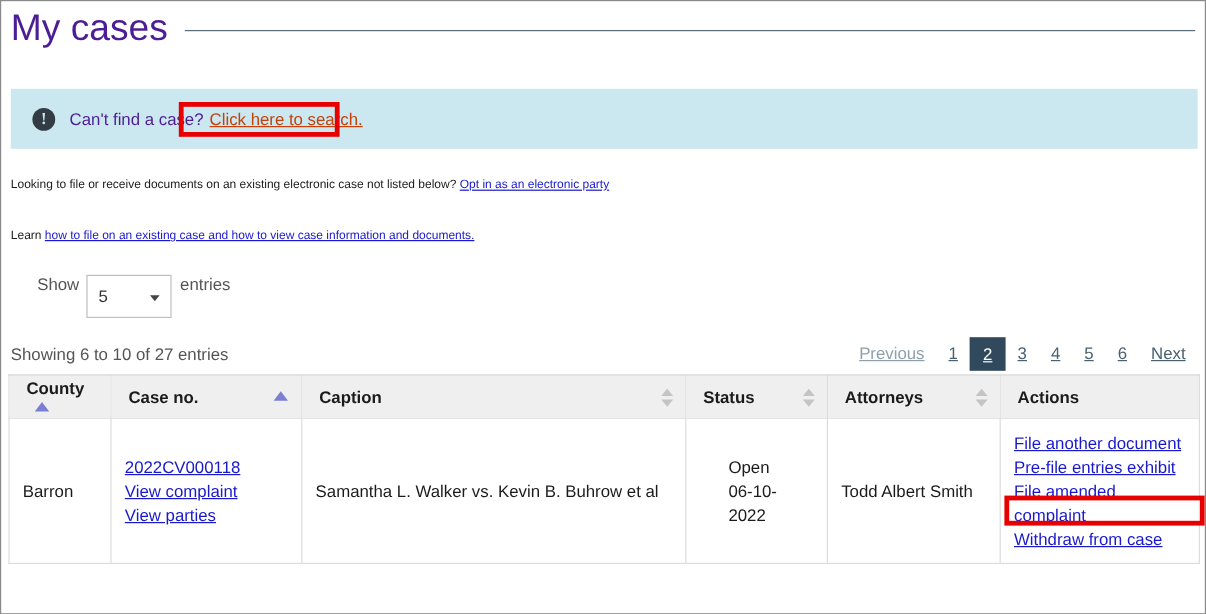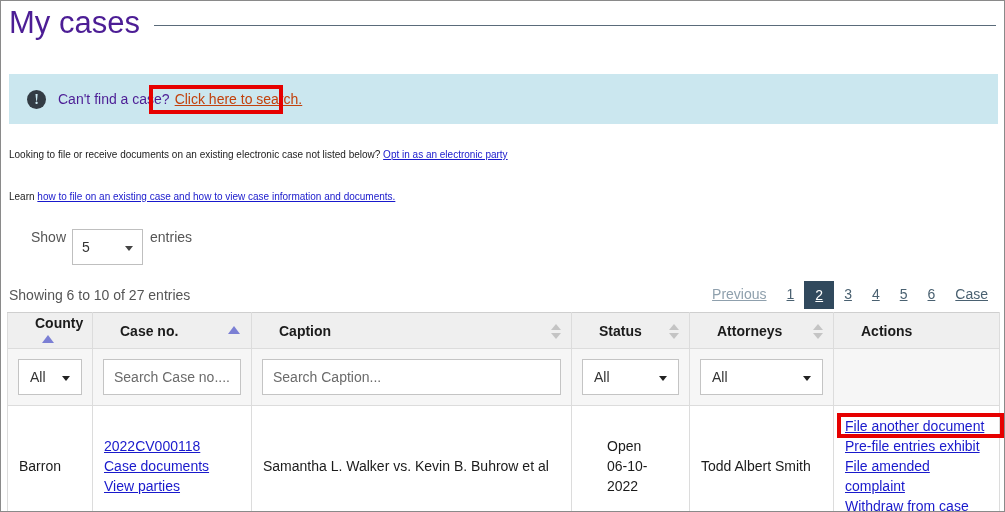--- a/index.html
+++ b/index.html
@@ -187,21 +187,21 @@
     border: 1px solid #dcdcdc;
     padding: 0;
     vertical-align: middle;
   }
   .tbl thead tr.hdr th {
     background: #efefef;
     height: 36px;
     text-align: left;
     font-weight: bold;
     color: #1b1b1b;
-    padding: 0 27px;
+    padding: 0 14px;
     position: relative;
     border-top: 1px solid #cfcfcf;
     border-bottom: 1px solid #dcdcdc;
     cursor: pointer;
   }
   .sort-asc {
     display: inline-block;
     width: 0; height: 0;
     border-left: 6px solid transparent;
     border-right: 6px solid transparent;
@@ -318,21 +318,21 @@
   <div class="showing-info">Showing 6 to 10 of 27 entries</div>
 
   <div class="pagination">
     <span class="pg disabled">Previous</span>
     <span class="pg">1</span>
     <span class="pg active">2</span>
     <span class="pg">3</span>
     <span class="pg">4</span>
     <span class="pg">5</span>
     <span class="pg">6</span>
-    <span class="pg">Case</span>
+    <span class="pg">Next</span>
   </div>
 
   <table class="tbl">
     <colgroup>
       <col style="width:85px">
       <col style="width:159px">
       <col style="width:320px">
       <col style="width:118px">
       <col style="width:144px">
       <col style="width:166px">
@@ -365,54 +365,27 @@
           <span>Attorneys</span>
           <span class="sort-both">
               <i class="up"></i>
               <i class="down"></i>
             </span>
         </th>
         <th>
           <span>Actions</span>
         </th>
       </tr>
-      <tr class="filters">
-        <th>
-          <div class="ff-select">
-            <span>All</span>
-            <span class="caret"></span>
-          </div>
-        </th>
-        <th>
-          <input class="ff-input" type="text" placeholder="Search Case no...." style="">
-        </th>
-        <th>
-          <input class="ff-input" type="text" placeholder="Search Caption..." style="">
-        </th>
-        <th>
-          <div class="ff-select">
-            <span>All</span>
-            <span class="caret"></span>
-          </div>
-        </th>
-        <th>
-          <div class="ff-select">
-            <span>All</span>
-            <span class="caret"></span>
-          </div>
-        </th>
-        <th></th>
-      </tr>
     </thead>
     <tbody>
       <tr>
         <td>Barron</td>
         <td>
           <a class="cell-link">2022CV000118</a>
-          <a class="cell-link">Case documents</a>
+          <a class="cell-link">View complaint</a>
           <a class="cell-link">View parties</a>
         </td>
         <td>Samantha L. Walker vs. Kevin B. Buhrow et al</td>
         <td>
           <div class="status-line">Open</div>
           <div class="status-line">06-10-2022</div>
         </td>
         <td>Todd Albert Smith</td>
         <td class="actions-cell">
           <a class="cell-link">File another document</a>

